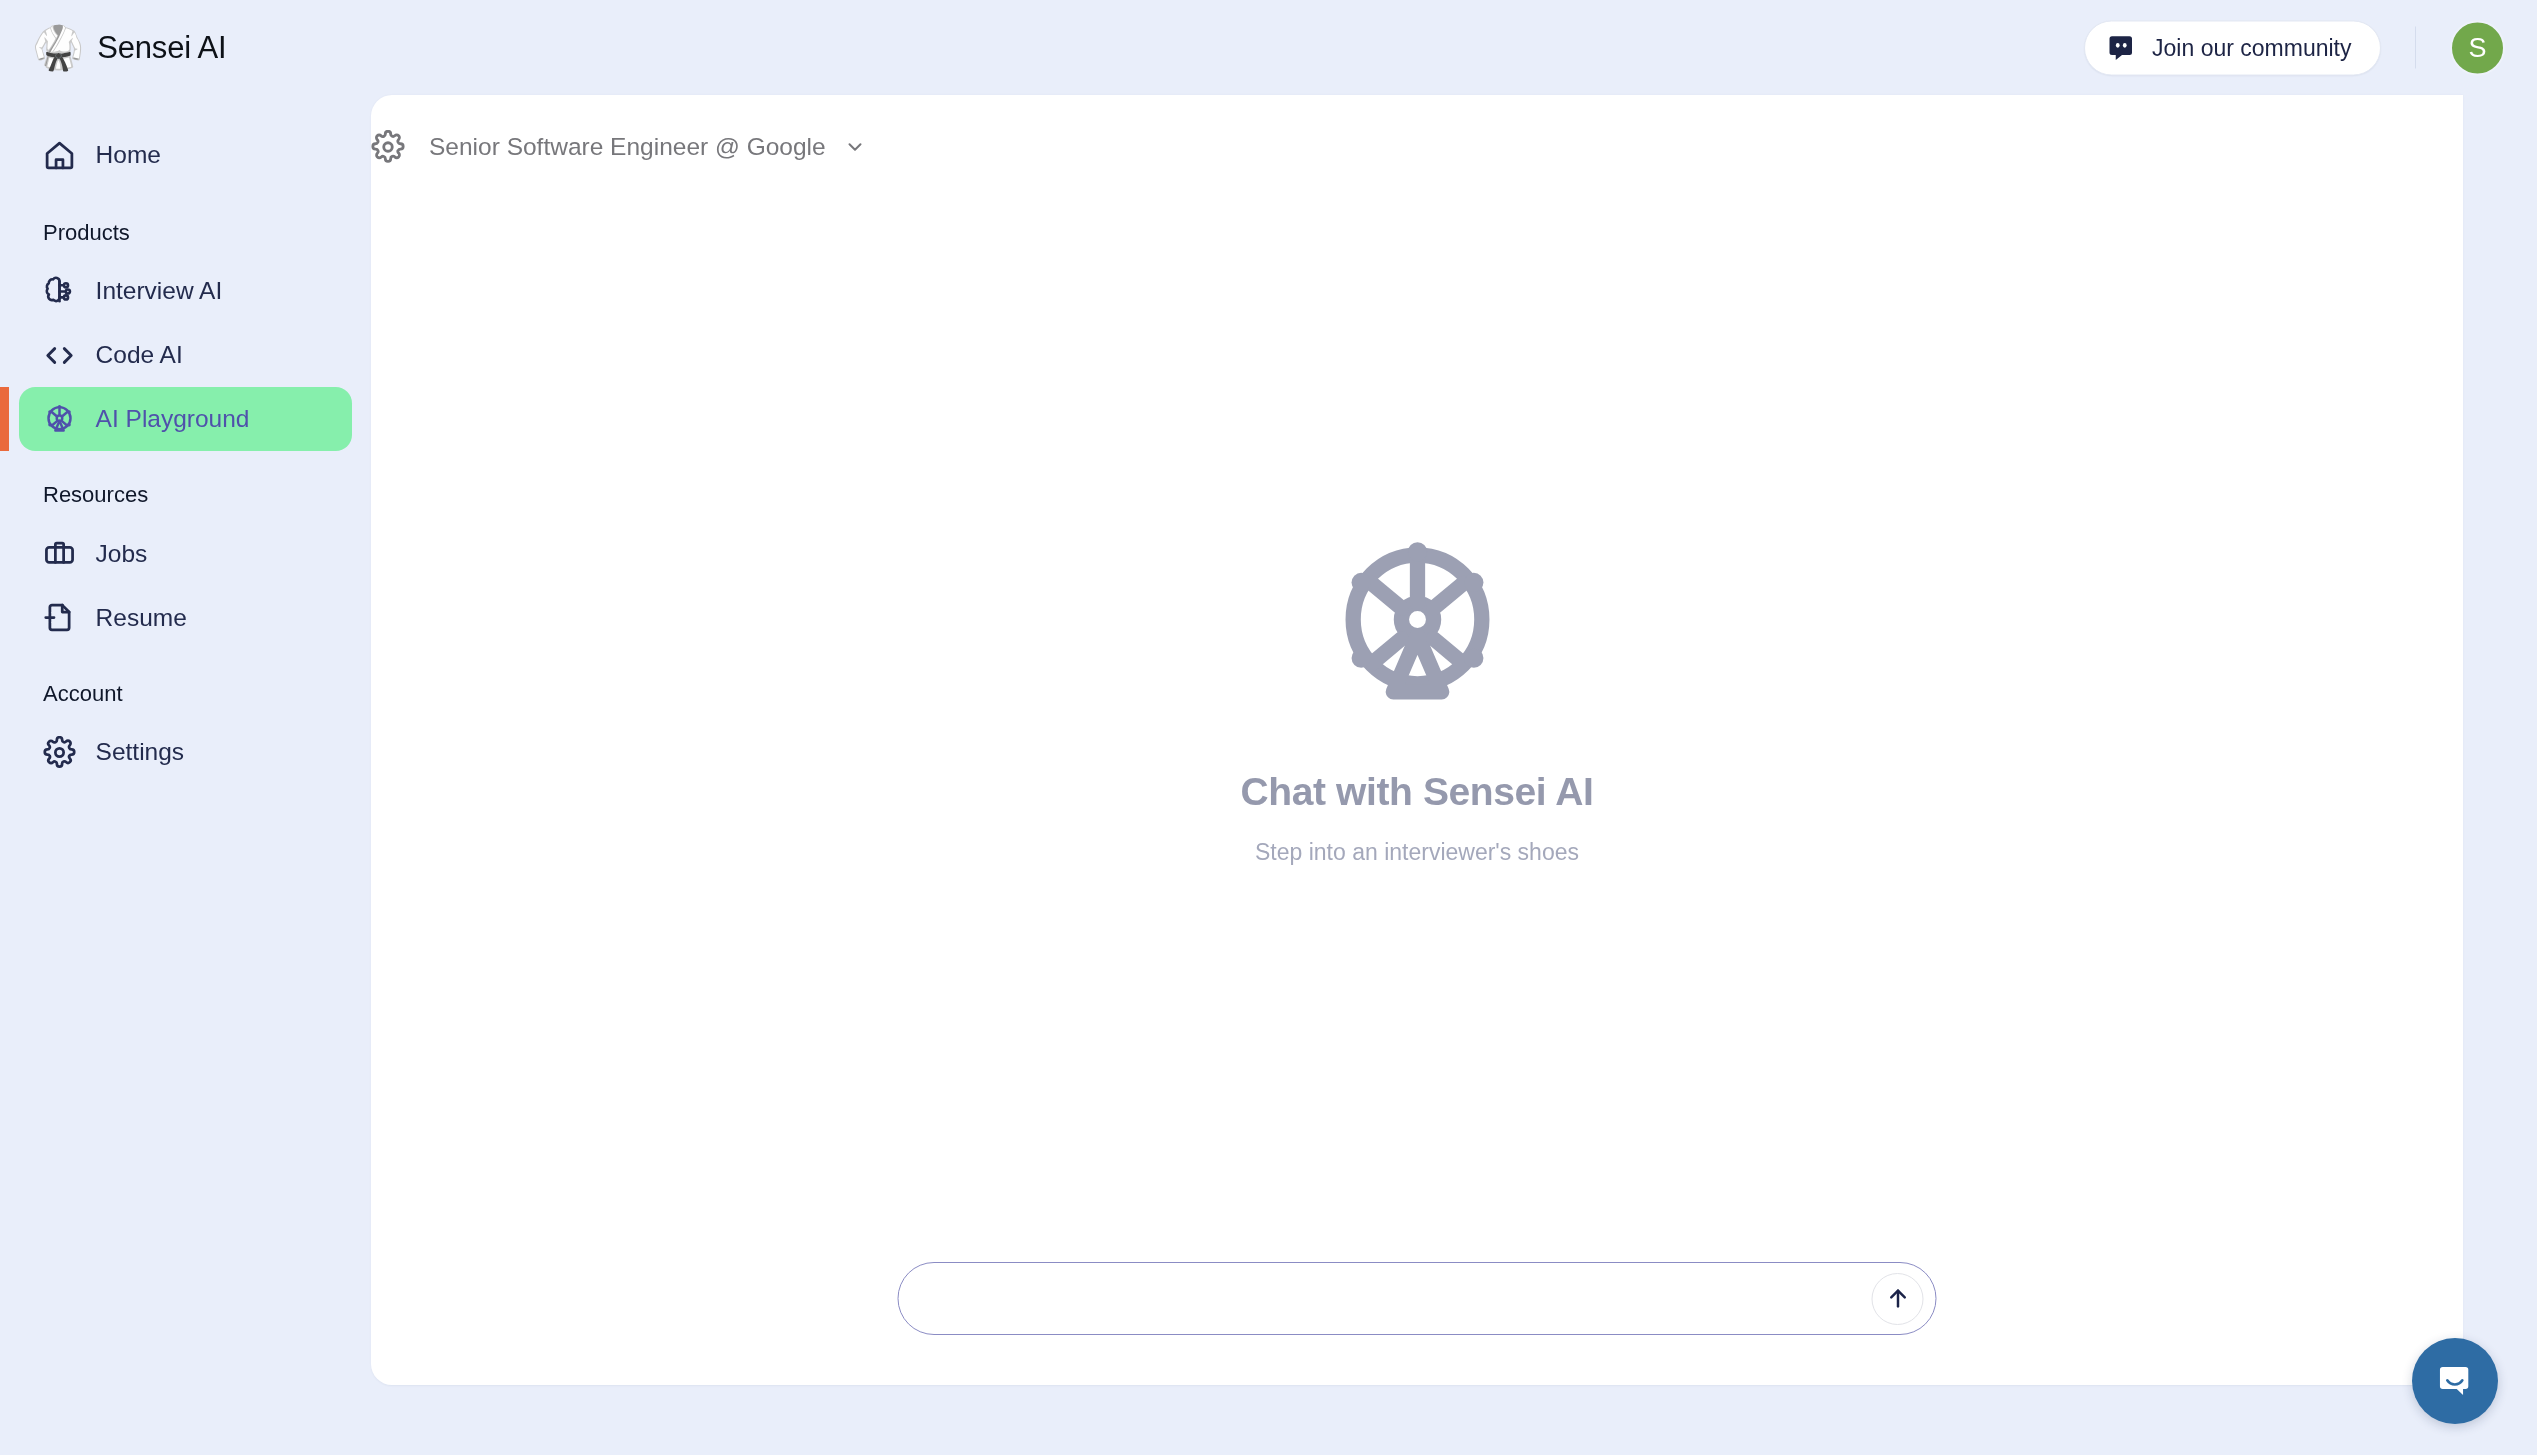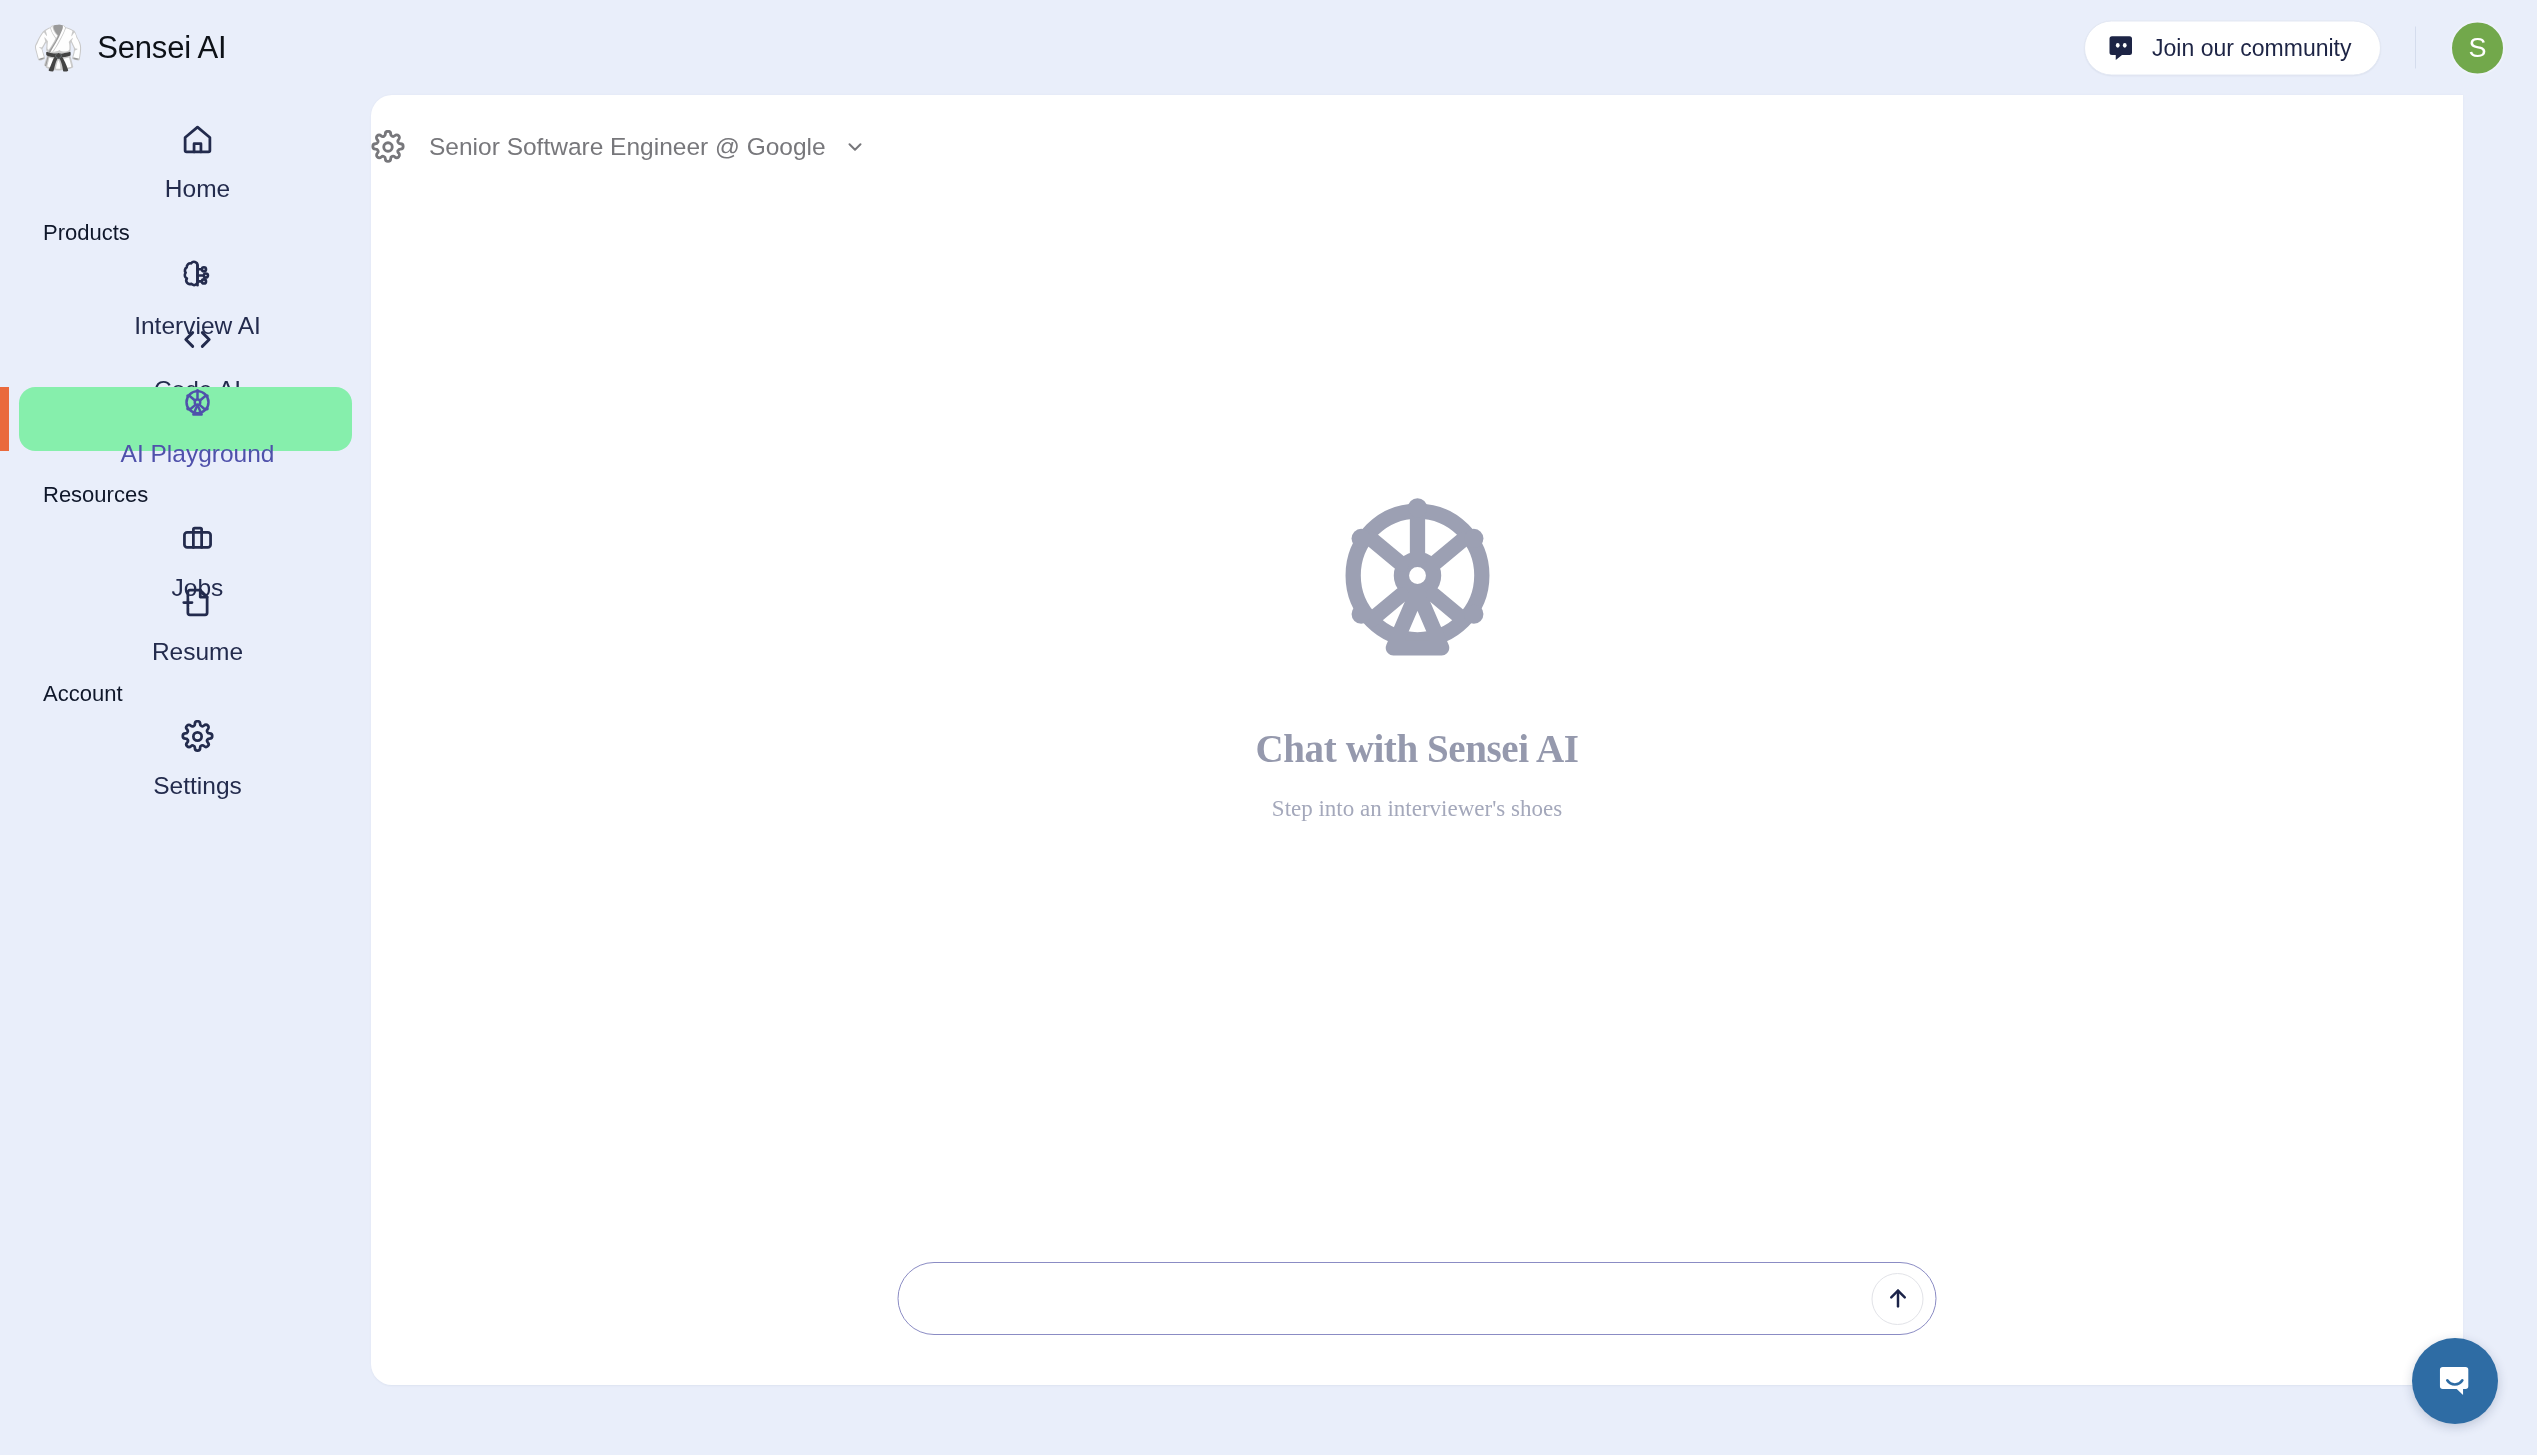--- a/index.html
+++ b/index.html
@@ -110,21 +110,20 @@
     position: relative;
     display: flex;
     align-items: center;
     gap: 19.3px;
     height: 64px;
     margin: 0 19.3px;
     padding-left: 24px;
     border-radius: 16.3px;
     cursor: pointer;
     color: #232b4d;
-    flex-direction: column;
   }
   .nav-item .ico { width: 33px; height: 33px; flex: 0 0 33px; display:block; }
   .nav-item .txt {
     font-size: 24.5px;
     color: #232b4d;
     white-space: nowrap;
   }
   .nav-item.active {
     background: #86efac;
   }
@@ -180,27 +179,26 @@
   .role-select .role-text {
     font-size: 24.5px;
     color: #77777b;
     white-space: nowrap;
   }
   .chev { width: 22px; height: 22px; color: #77777b; display:block; }
 
   
   .empty-state {
     position: absolute;
-    top: 392px;
+    top: 436px;
     left: 0;
     width: 100%;
     display: flex;
     flex-direction: column;
     align-items: center;
-    font-family: Liberation Serif, serif;
   }
   .wheel-ico {
     width: 193px;
     height: 193px;
     color: #9ca0b3;
     display: block;
   }
   .empty-title {
     margin-top: 46px;
     font-size: 39px;

